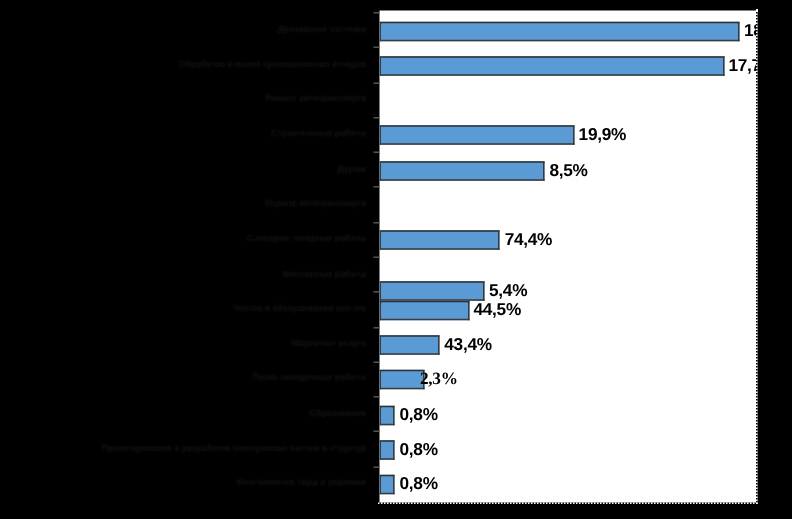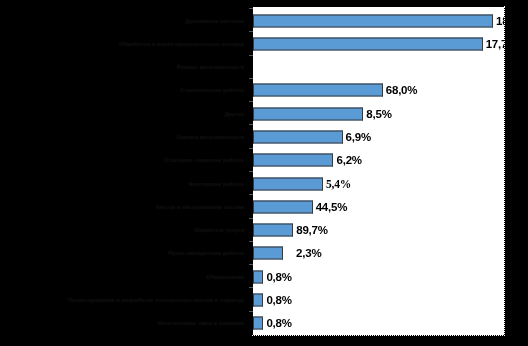--- a/index.html
+++ b/index.html
@@ -152,49 +152,45 @@
       <div class="bar-row" style="top: 2px; height: 23.2857px; right: 0px;">
         <div class="bar" style="width: 240.026px; background: rgb(91, 155, 213);"></div>
         <div class="bar-value" style="left: 243.026px;">18</div>
       </div>
       <div class="bar-row" style="top: 25.2857px; height: 23.2857px; right: 0px;">
         <div class="bar" style="width: 229.646px; background: rgb(91, 155, 213);"></div>
         <div class="bar-value" style="left: 232.646px;">17,7%</div>
       </div>
       <div class="bar-row" style="top: 71.8571px; height: 23.2857px; right: 0px;">
         <div class="bar" style="width: 129.744px; background: rgb(91, 155, 213);"></div>
-        <div class="bar-value" style="left: 132.744px;">68,0%</div>
+        <div class="bar-value" style="left: 132.744px;">19,9%</div>
       </div>
       <div class="bar-row" style="top: 95.1429px; height: 23.2857px; right: 0px;">
         <div class="bar" style="width: 110.282px; background: rgb(91, 155, 213);"></div>
         <div class="bar-value" style="left: 113.282px;">8,5%</div>
       </div>
-      <div class="bar-row" style="top: 118.429px; height: 23.2857px; right: 0px;">
-        <div class="bar" style="width: 89.5231px; background: rgb(91, 155, 213);"></div>
-        <div class="bar-value" style="left: 92.5231px;">6,9%</div>
-      </div>
       <div class="bar-row" style="top: 141.714px; height: 23.2857px; right: 0px;">
         <div class="bar" style="width: 80.441px; background: rgb(91, 155, 213);"></div>
-        <div class="bar-value" style="left: 83.441px;">6,2%</div>
-      </div>
-      <div class="bar-row" style="top: 165px; height: 23.2857px; right: 0px; font-family: Liberation Serif, serif;">
+        <div class="bar-value" style="left: 83.441px;">74,4%</div>
+      </div>
+      <div class="bar-row" style="top: 175px; height: 23.2857px; right: 0px;">
         <div class="bar" style="width: 70.0615px; background: rgb(91, 155, 213);"></div>
         <div class="bar-value" style="left: 73.0615px;">5,4%</div>
       </div>
       <div class="bar-row" style="top: 188.286px; height: 23.2857px; right: 0px;">
         <div class="bar" style="width: 59.6821px; background: rgb(91, 155, 213);"></div>
         <div class="bar-value" style="left: 62.6821px;">44,5%</div>
       </div>
       <div class="bar-row" style="top: 211.571px; height: 23.2857px; right: 0px;">
         <div class="bar" style="width: 40.2205px; background: rgb(91, 155, 213);"></div>
-        <div class="bar-value" style="left: 43.2205px;">89,7%</div>
+        <div class="bar-value" style="left: 43.2205px;">43,4%</div>
       </div>
       <div class="bar-row" style="top: 234.857px; height: 23.2857px; right: 0px;">
         <div class="bar" style="width: 29.841px; background: rgb(91, 155, 213);"></div>
-        <div class="bar-value" style="left: 43px;">2,3%</div>
+        <div class="bar-value" style="left: 27px; font-family: Liberation Serif, serif;">2,3%</div>
       </div>
       <div class="bar-row" style="top: 258.143px; height: 23.2857px; right: 0px;">
         <div class="bar" style="width: 10.3795px; background: rgb(91, 155, 213);"></div>
         <div class="bar-value" style="left: 13.3795px;">0,8%</div>
       </div>
       <div class="bar-row" style="top: 281.429px; height: 23.2857px; right: 0px;">
         <div class="bar" style="width: 10.3795px; background: rgb(91, 155, 213);"></div>
         <div class="bar-value" style="left: 13.3795px;">0,8%</div>
       </div>
       <div class="bar-row" style="top: 304.714px; height: 23.2857px; right: 0px;">

